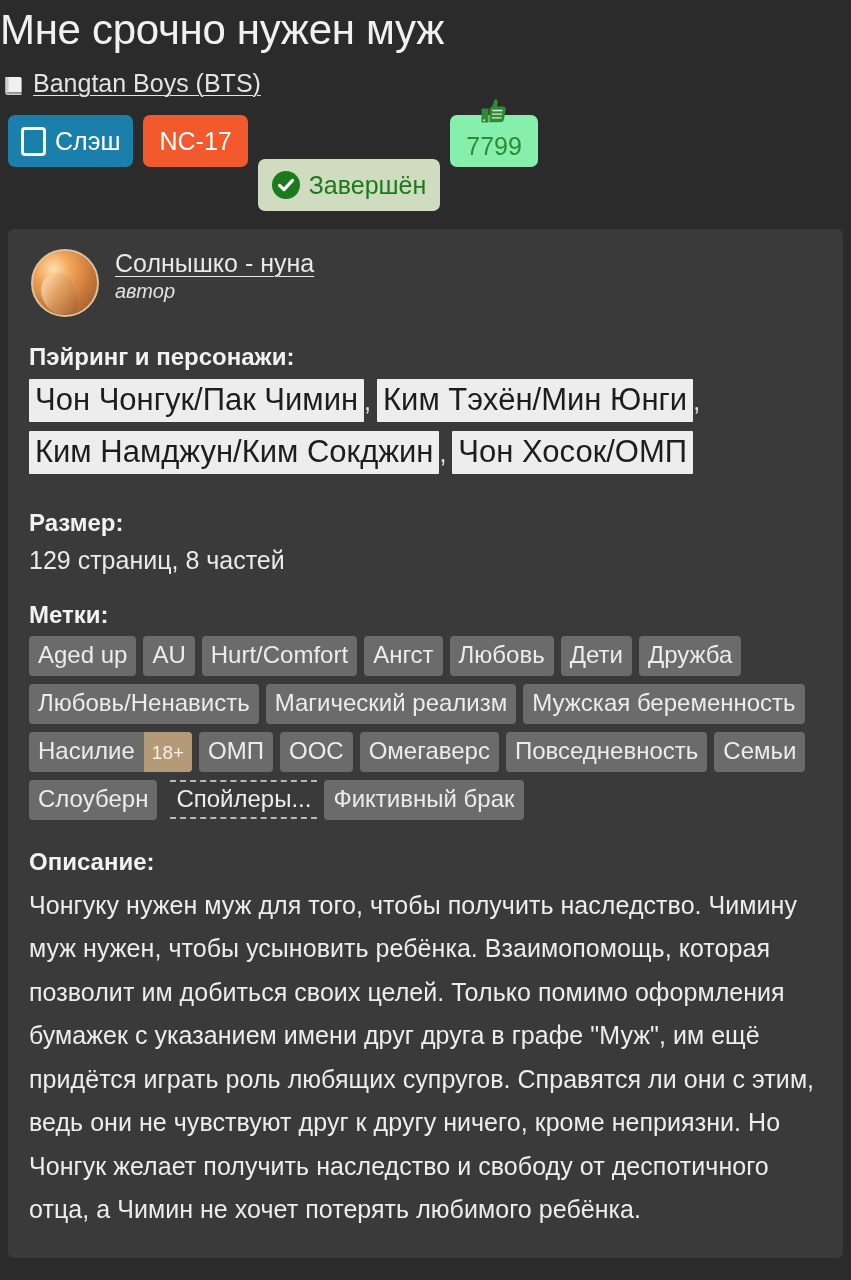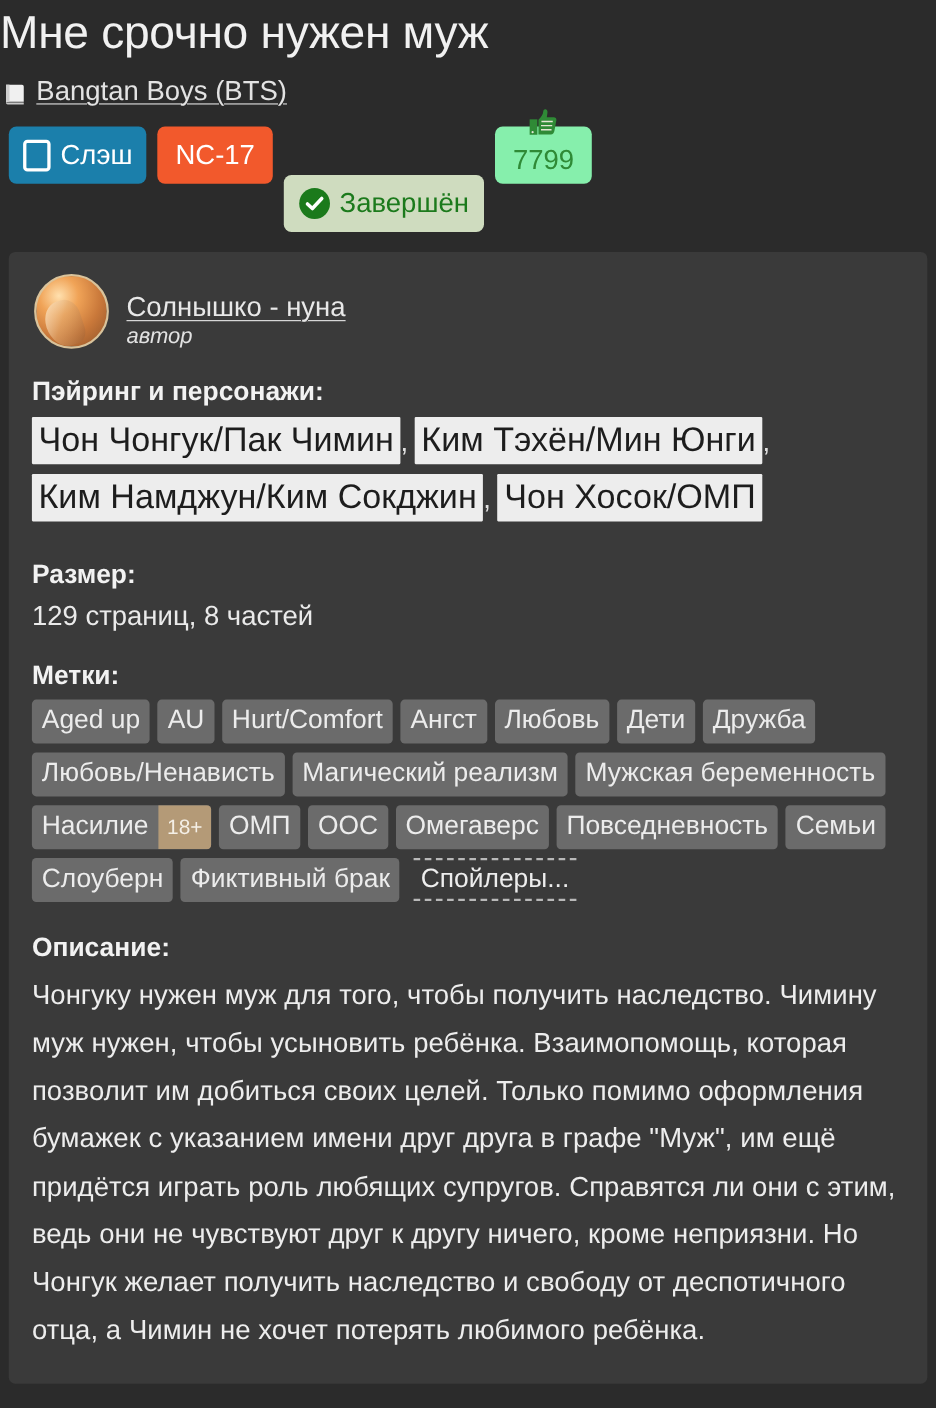--- a/index.html
+++ b/index.html
@@ -139,21 +139,21 @@
   .card {
     margin: 18px 8px 0 8px;
     background: #3a3a3a;
     border-radius: 6px;
     padding: 18px 18px 26px 18px;
   }
 
   
   .author-row {
     display: flex;
-    align-items: flex-end;
+    align-items: flex-start;
     gap: 16px;
     padding: 2px 0 0 5px;
   }
   .avatar {
     width: 68px;
     height: 68px;
     border-radius: 50%;
     flex: 0 0 auto;
     border: 2px solid #d9c39b;
     background:
@@ -400,25 +400,25 @@
           </span>
           <span class="tag">
             <span class="tag-text">Повседневность</span>
           </span>
           <span class="tag">
             <span class="tag-text">Семьи</span>
           </span>
           <span class="tag">
             <span class="tag-text">Слоуберн</span>
           </span>
-          <span class="tag">
-            <span class="tag-text">Фиктивный брак</span>
-          </span>
           <span class="tag tag-spoiler">
             <span class="tag-text">Спойлеры...</span>
+          </span>
+          <span class="tag">
+            <span class="tag-text">Фиктивный брак</span>
           </span>
         </div>
     </div>
 
     <div class="description">
       <div class="section-title">Описание:</div>
       <p>Чонгуку нужен муж для того, чтобы получить наследство. Чимину муж нужен, чтобы усыновить ребёнка. Взаимопомощь, которая позволит им добиться своих целей. Только помимо оформления бумажек с указанием имени друг друга в графе "Муж", им ещё придётся играть роль любящих супругов. Справятся ли они с этим, ведь они не чувствуют друг к другу ничего, кроме неприязни. Но Чонгук желает получить наследство и свободу от деспотичного отца, а Чимин не хочет потерять любимого ребёнка.</p>
     </div>
 
   </div>

